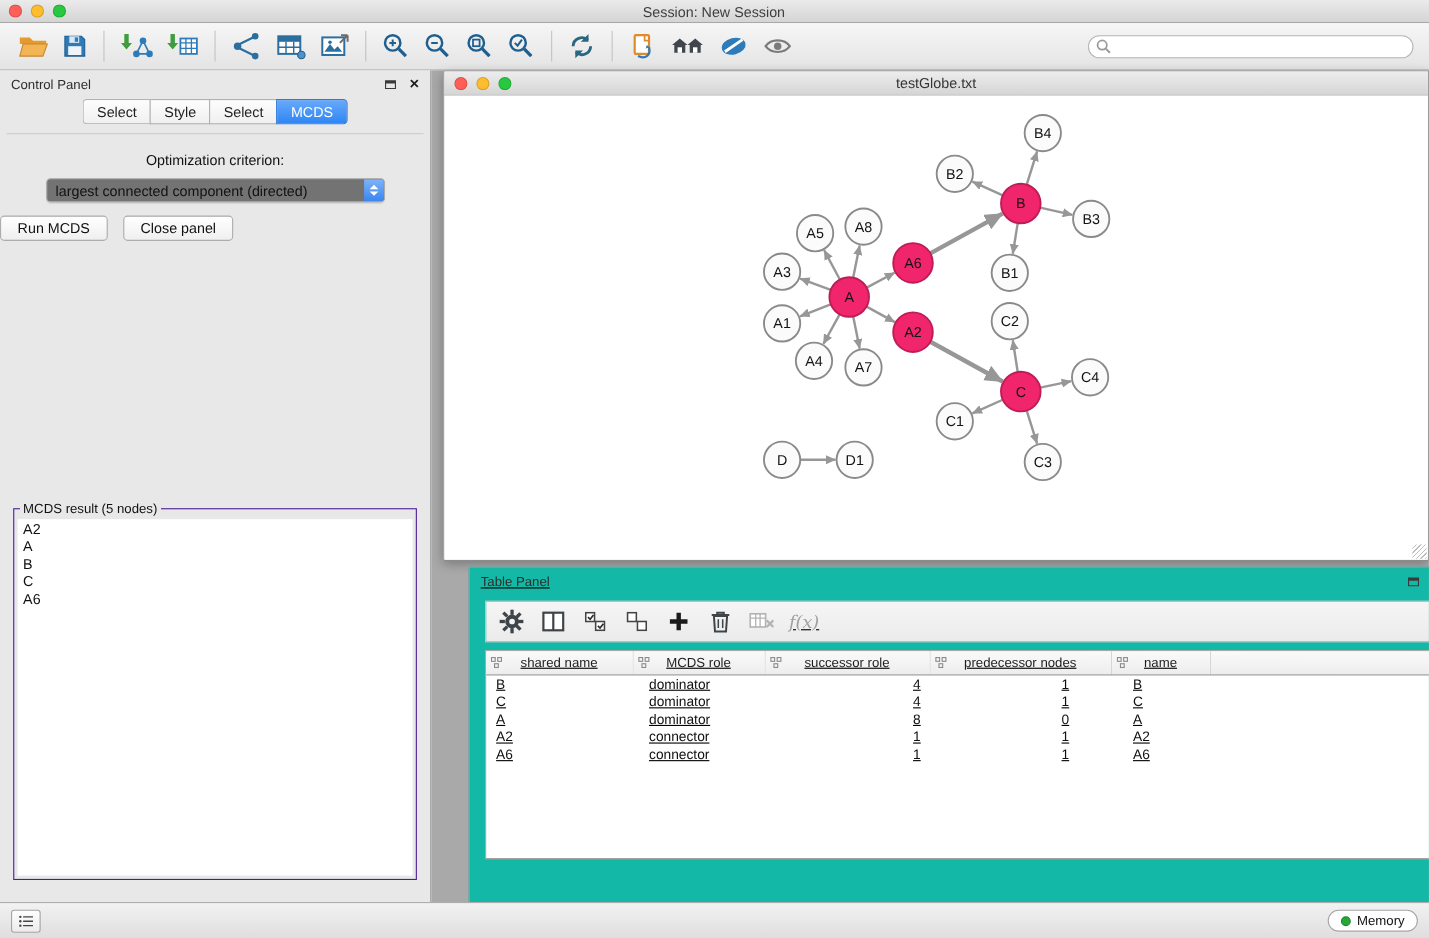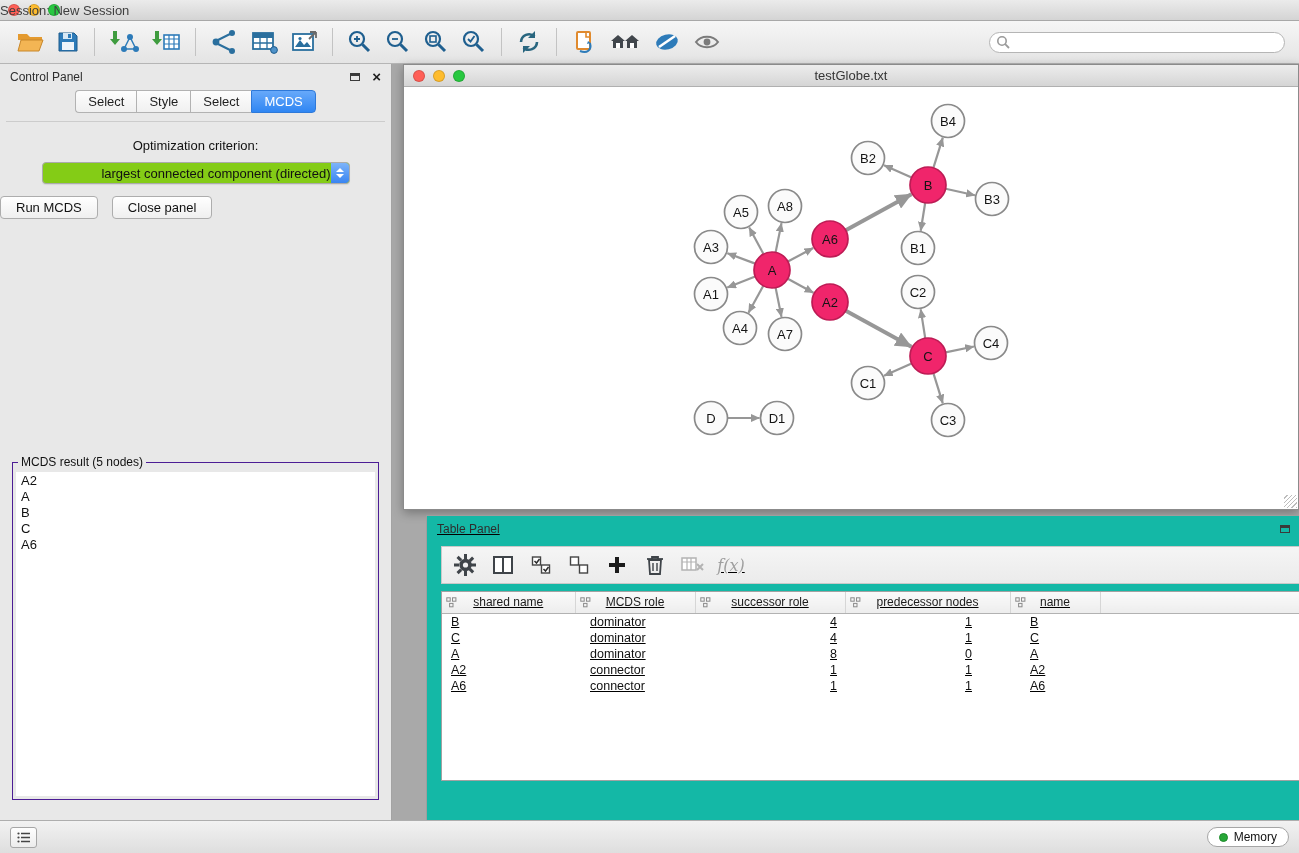--- a/index.html
+++ b/index.html
@@ -10,21 +10,21 @@
     -webkit-font-smoothing: antialiased;
   }
 
   
   .titlebar{position:absolute;top:0;left:0;right:0;height:21px;
     background:linear-gradient(#ebebeb,#d4d4d4);border-bottom:1px solid #a8a8a8;
     display:flex;align-items:center;padding:0 8px;}
   .traffic{display:flex;gap:8px;align-items:center;}
   .dot{width:12px;height:12px;border-radius:50%;border:1px solid rgba(0,0,0,.15);}
   .dot.red{background:#ff5f57}.dot.yellow{background:#febc2e}.dot.green{background:#28c840}
-  .titlebar .title{position:absolute;left:0;right:1px;font-size:13px;color:#3f3f3f;}
+  .titlebar .title{position:absolute;left:0;right:1px;text-align:center;font-size:13px;color:#3f3f3f;}
 
   
   .toolbar{position:absolute;top:21px;left:0;right:0;height:43px;
     background:linear-gradient(#f6f6f6,#e4e4e4);border-bottom:1px solid #b5b5b5;
     display:flex;align-items:center;padding:0 10px;}
   .tb-btn{height:36px;min-width:34px;display:flex;align-items:center;justify-content:center;
     padding:0 6px;cursor:default;}
   .tb-sep{width:1px;height:28px;background:#c3c3c3;margin:0 8px;}
   .tb-spacer{flex:1}
   .searchbox{position:relative;width:296px;height:21px;margin-right:4px;}
@@ -40,22 +40,22 @@
   .float-icon{width:10px;height:8px;border:1px solid #3a3a3a;border-top:3px solid #3a3a3a;margin-right:12px;}
   .close-x{font-size:15px;font-weight:bold;color:#1d1d1d;line-height:10px;}
   .seg-tabs{display:flex;justify-content:center;}
   .seg-tab{font-size:13px;padding:3px 12px;background:linear-gradient(#fdfdfd,#f0f0f0);
     border:1px solid #b2b2b2;border-right:none;color:#1f1f1f;cursor:default;}
   .seg-tab:first-child{border-radius:4px 0 0 4px;}
   .seg-tab:last-child{border-right:1px solid #b2b2b2;border-radius:0 4px 4px 0;}
   .seg-tab.active{background:linear-gradient(#67a9fa,#2f86f3);border-color:#2e79d9;color:#fff;}
   .cp-sep{height:1px;background:#cccccc;margin:8px 6px 0 6px;}
   .opt-label{margin-top:16px;text-align:center;font-size:13px;color:#111;}
-  .combo{width:308px;height:22px;margin:9px auto 0;background:#84cc16;border:1px solid #ababab;
-    border-radius:4px;display:flex;align-items:center;overflow:hidden;box-shadow:0 1px 1px rgba(0,0,0,.08);text-align:right;}
+  .combo{width:308px;height:22px;margin:9px auto 0;background:#737373;border:1px solid #ababab;
+    border-radius:4px;display:flex;align-items:center;overflow:hidden;box-shadow:0 1px 1px rgba(0,0,0,.08);}
   .combo .val{flex:1;font-size:13px;padding-left:8px;color:#111;white-space:nowrap;}
   .combo .stepper{width:18px;height:100%;background:linear-gradient(#7db4fa,#3a85f1);
     display:flex;flex-direction:column;align-items:center;justify-content:center;gap:2px;border-radius:0 3px 3px 0;}
   .stepper .up{width:0;height:0;border-left:4px solid transparent;border-right:4px solid transparent;border-bottom:4px solid #fff;}
   .stepper .down{width:0;height:0;border-left:4px solid transparent;border-right:4px solid transparent;border-top:4px solid #fff;}
   .cp-buttons{display:flex;justify-content:flex-start;gap:14px;margin-top:12px;}
   .btn{background:linear-gradient(#ffffff,#efefef);border:1px solid #adadad;border-radius:4px;
     font-size:13px;color:#111;padding:3px 15px;font-family:inherit;cursor:default;}
   .cp-result{position:absolute;left:12px;right:12px;top:391px;bottom:20px;
     border:1px solid #4c1d95;padding:3px;}

